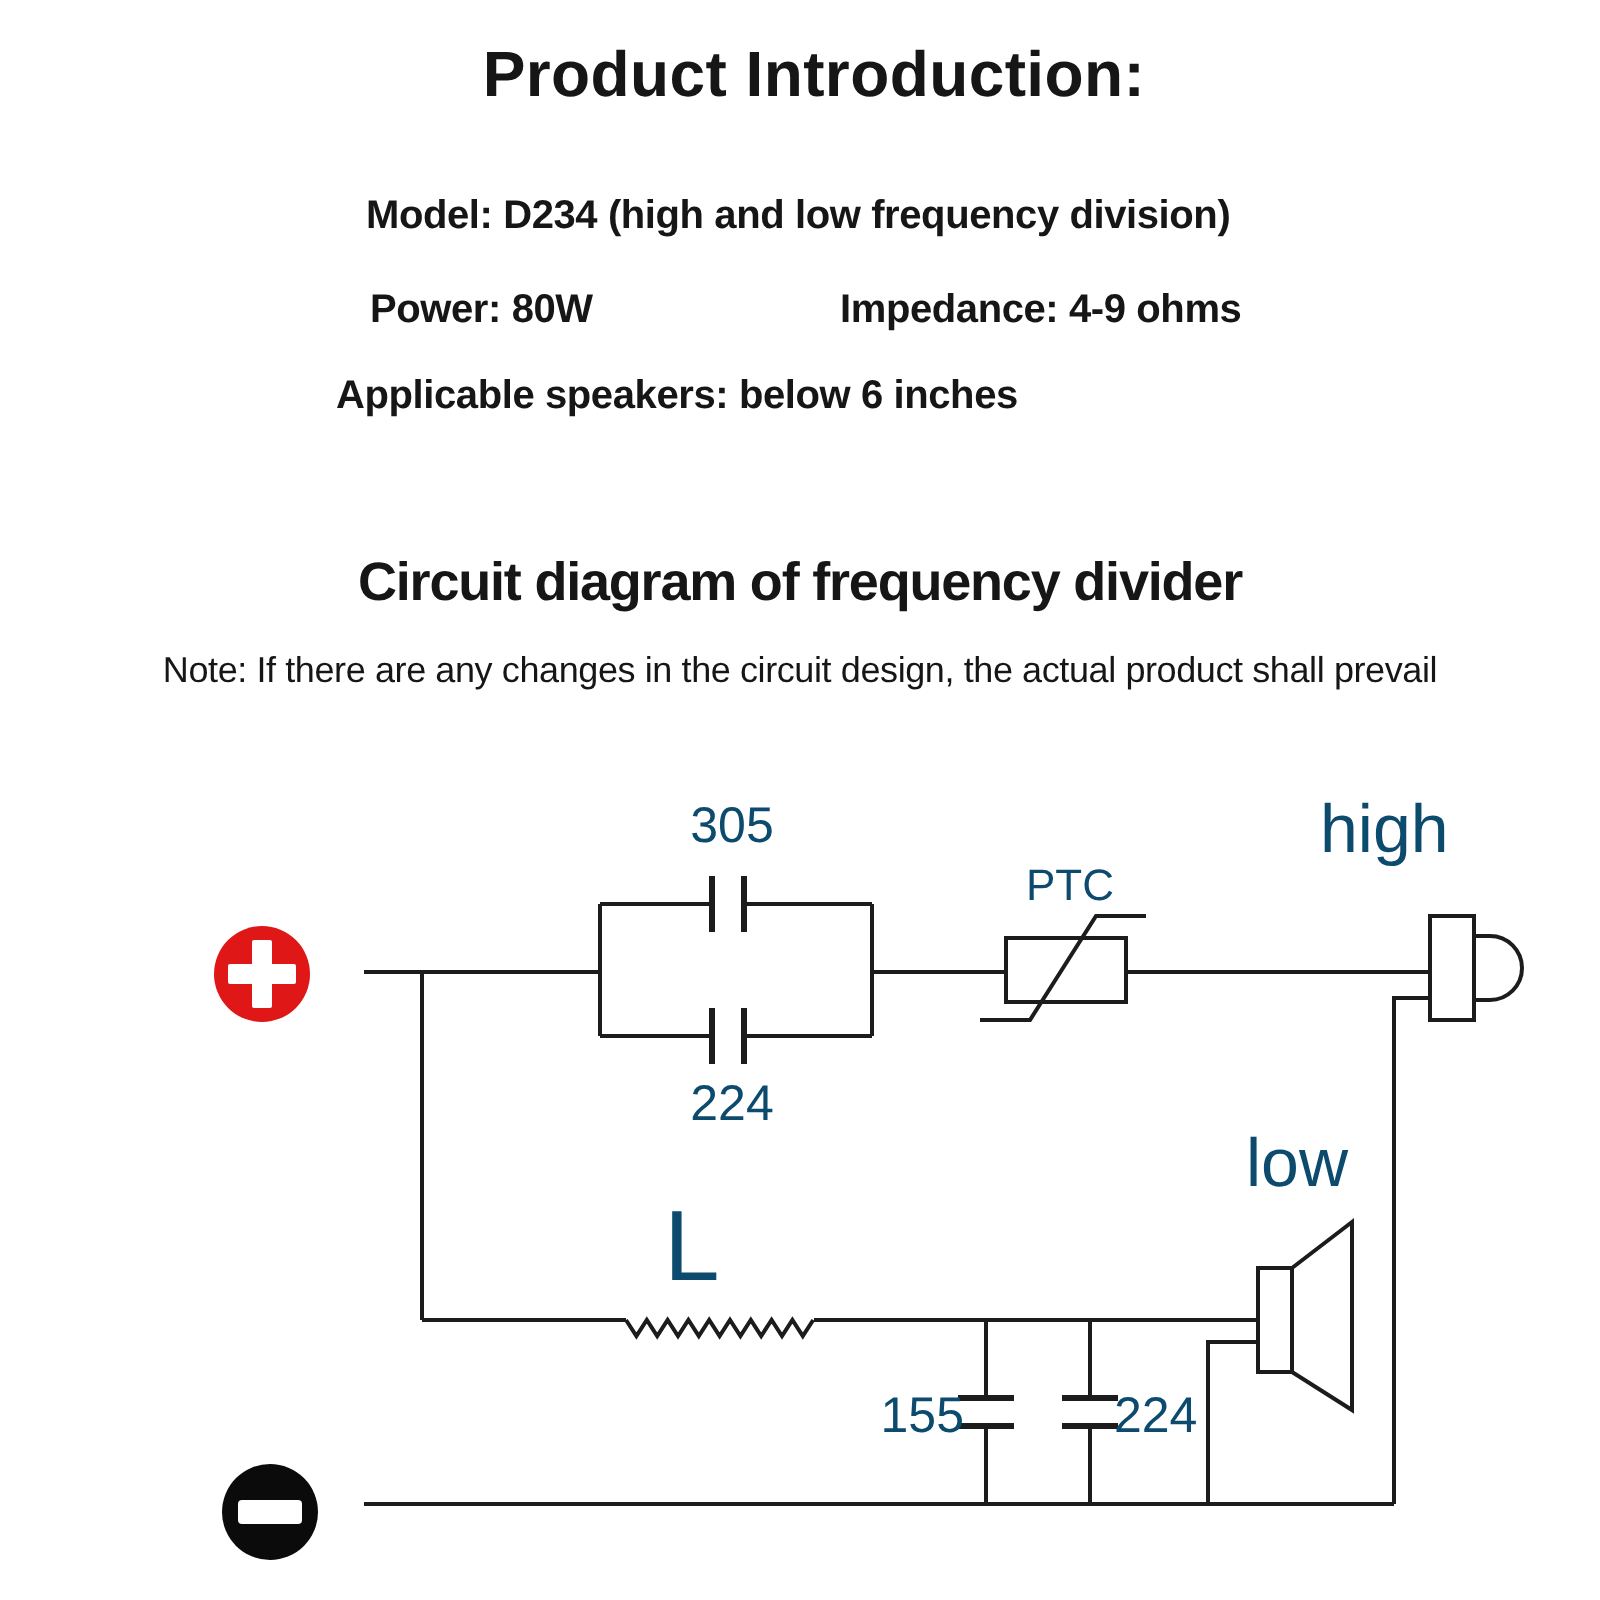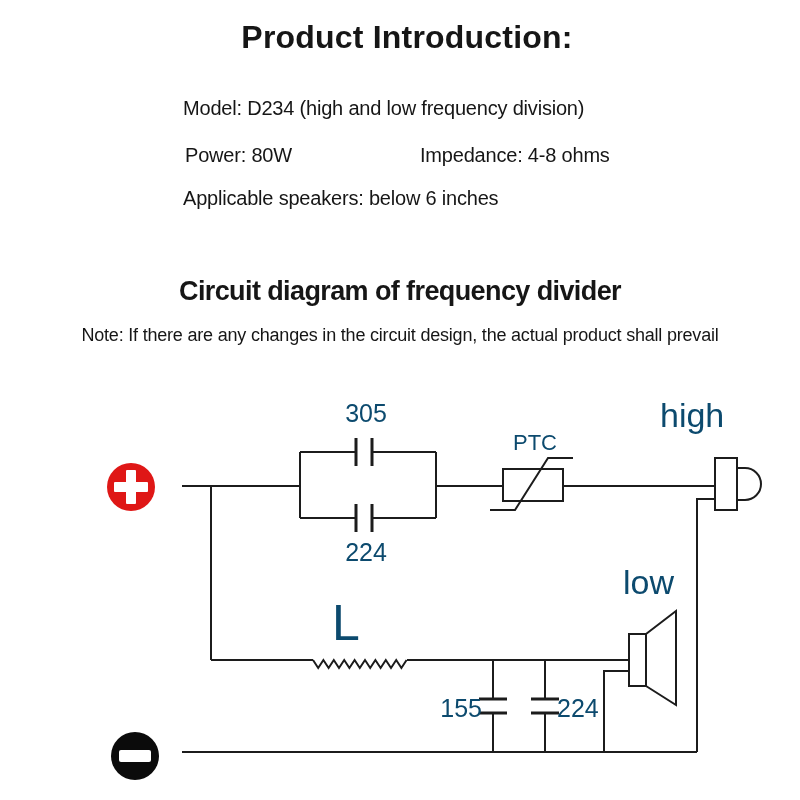--- a/index.html
+++ b/index.html
@@ -4,25 +4,25 @@
 <style>
   html,body{margin:0;padding:0;background:#ffffff;}
   .stage{
     position:relative;width:764px;height:800px;background:#ffffff;
     font-family:"Liberation Sans","DejaVu Sans",sans-serif;
     color:#161616;overflow:hidden;
   }
   .abs{position:absolute;white-space:nowrap;}
   .page-title{top:19px;left:0;width:800px;text-align:center;
     font-size:32px;font-weight:600;letter-spacing:0.2px;padding-left:14px;box-sizing:border-box;}
-  .spec{font-size:20px;font-weight:400;letter-spacing:-0.2px;}
+  .spec{font-size:20px;font-weight:700;letter-spacing:-0.2px;}
   .spec-model{left:183px;top:97px;}
   .spec-power{left:185px;top:144px;}
   .spec-impedance{left:420px;top:144px;}
-  .spec-applicable{left:183px;top:187px;}
+  .spec-applicable{left:168px;top:187px;}
   .section-heading{top:276px;left:0;width:800px;text-align:center;
     font-size:27px;font-weight:700;letter-spacing:-0.6px;}
   .section-note{top:325px;left:0;width:800px;text-align:center;
     font-size:18px;font-weight:500;letter-spacing:-0.2px;}
   .circuit-svg{position:absolute;left:0;top:0;width:800px;height:800px;}
   .clabel{position:absolute;color:#0c4a6e;font-weight:400;}
   .lbl-305{left:338px;top:399px;width:56px;text-align:center;font-size:25px;}
   .lbl-224t{left:338px;top:538px;width:56px;text-align:center;font-size:25px;}
   .lbl-ptc{left:503px;top:430px;width:64px;text-align:center;font-size:22px;}
   .lbl-high{left:660px;top:396px;font-size:34px;}
@@ -39,21 +39,21 @@
 </style>
 </head>
 <body>
 
 <div class="stage">
 
   <div class="abs page-title">Product Introduction:</div>
 
   <div class="abs spec spec-model">Model: D234 (high and low frequency division)</div>
   <div class="abs spec spec-power">Power: 80W</div>
-  <div class="abs spec spec-impedance">Impedance: 4-8 ohms</div>
+  <div class="abs spec spec-impedance">Impedance: 4-9 ohms</div>
   <div class="abs spec spec-applicable">Applicable speakers: below 6 inches</div>
 
   <div class="abs section-heading">Circuit diagram of frequency divider</div>
   <div class="abs section-note">Note: If there are any changes in the circuit design, the actual product shall prevail</div>
 
   <svg class="circuit-svg" viewBox="0 0 800 800" fill="none" stroke="#1c1c1c" stroke-width="2">
     <g>
       <path d="M182,486 H300"></path>
       <path d="M300,452 V518 M436,452 V518"></path>
       <path d="M300,452 H356 M372,452 H436"></path>

